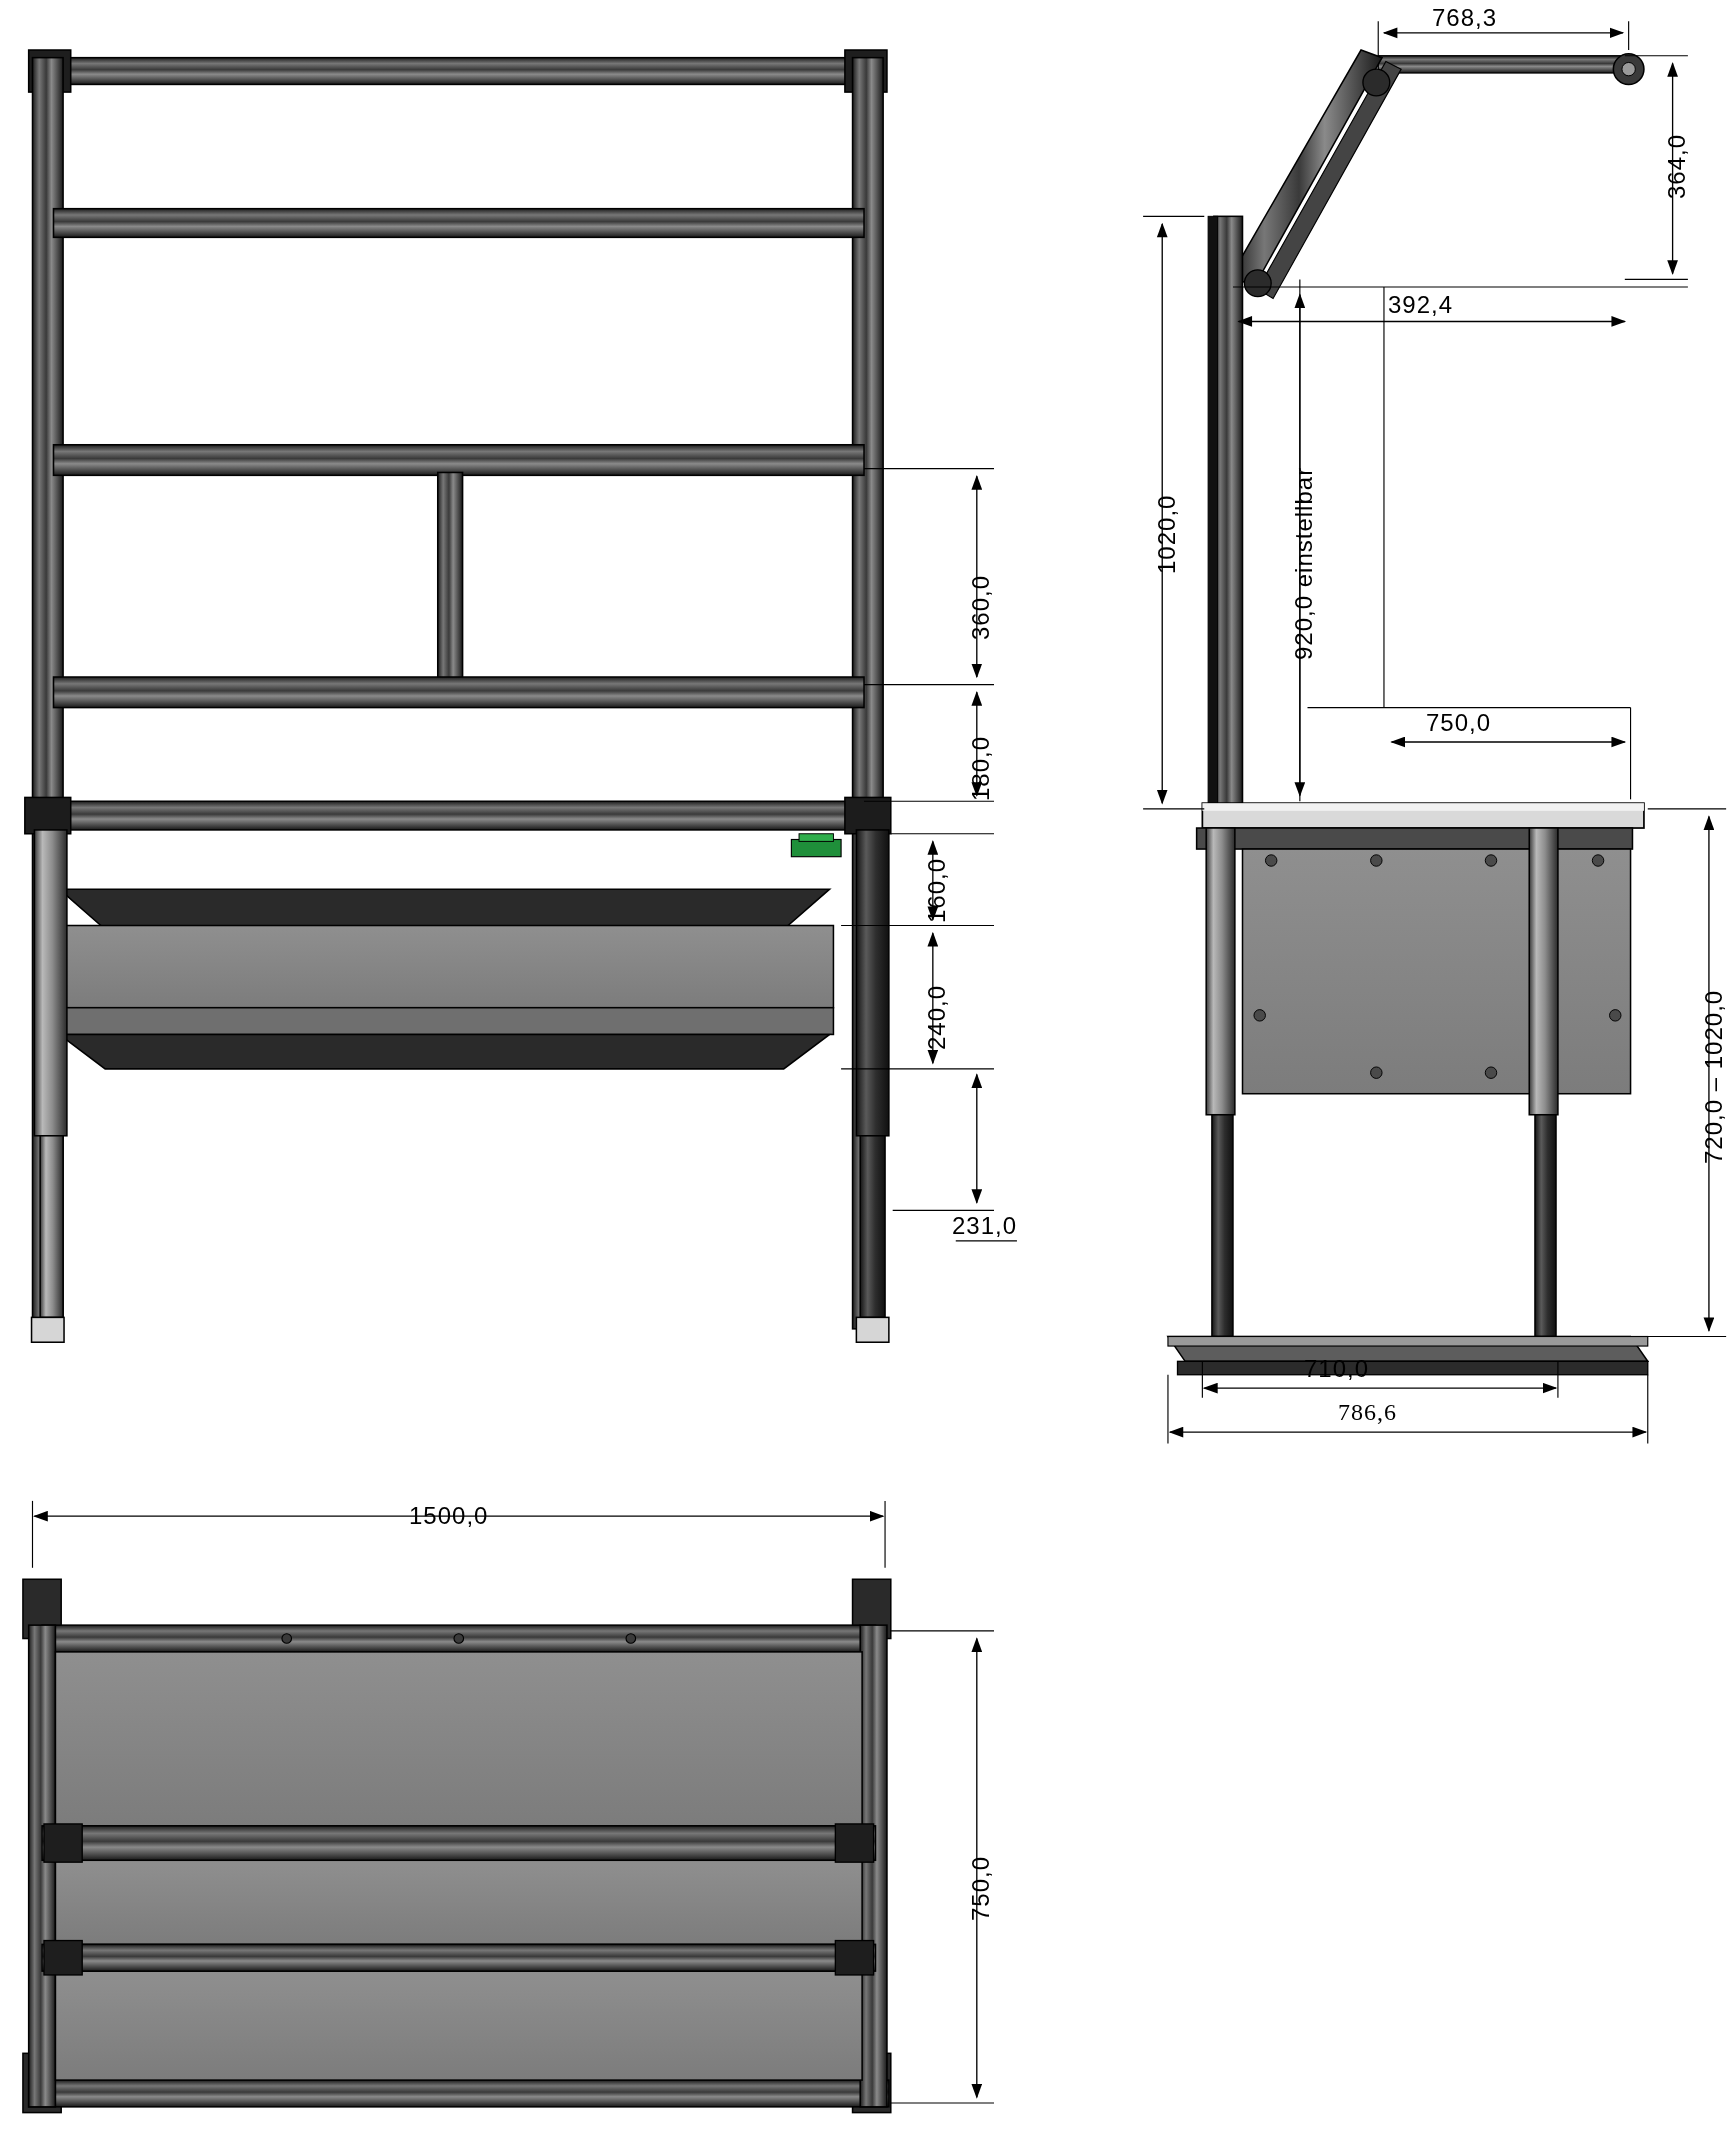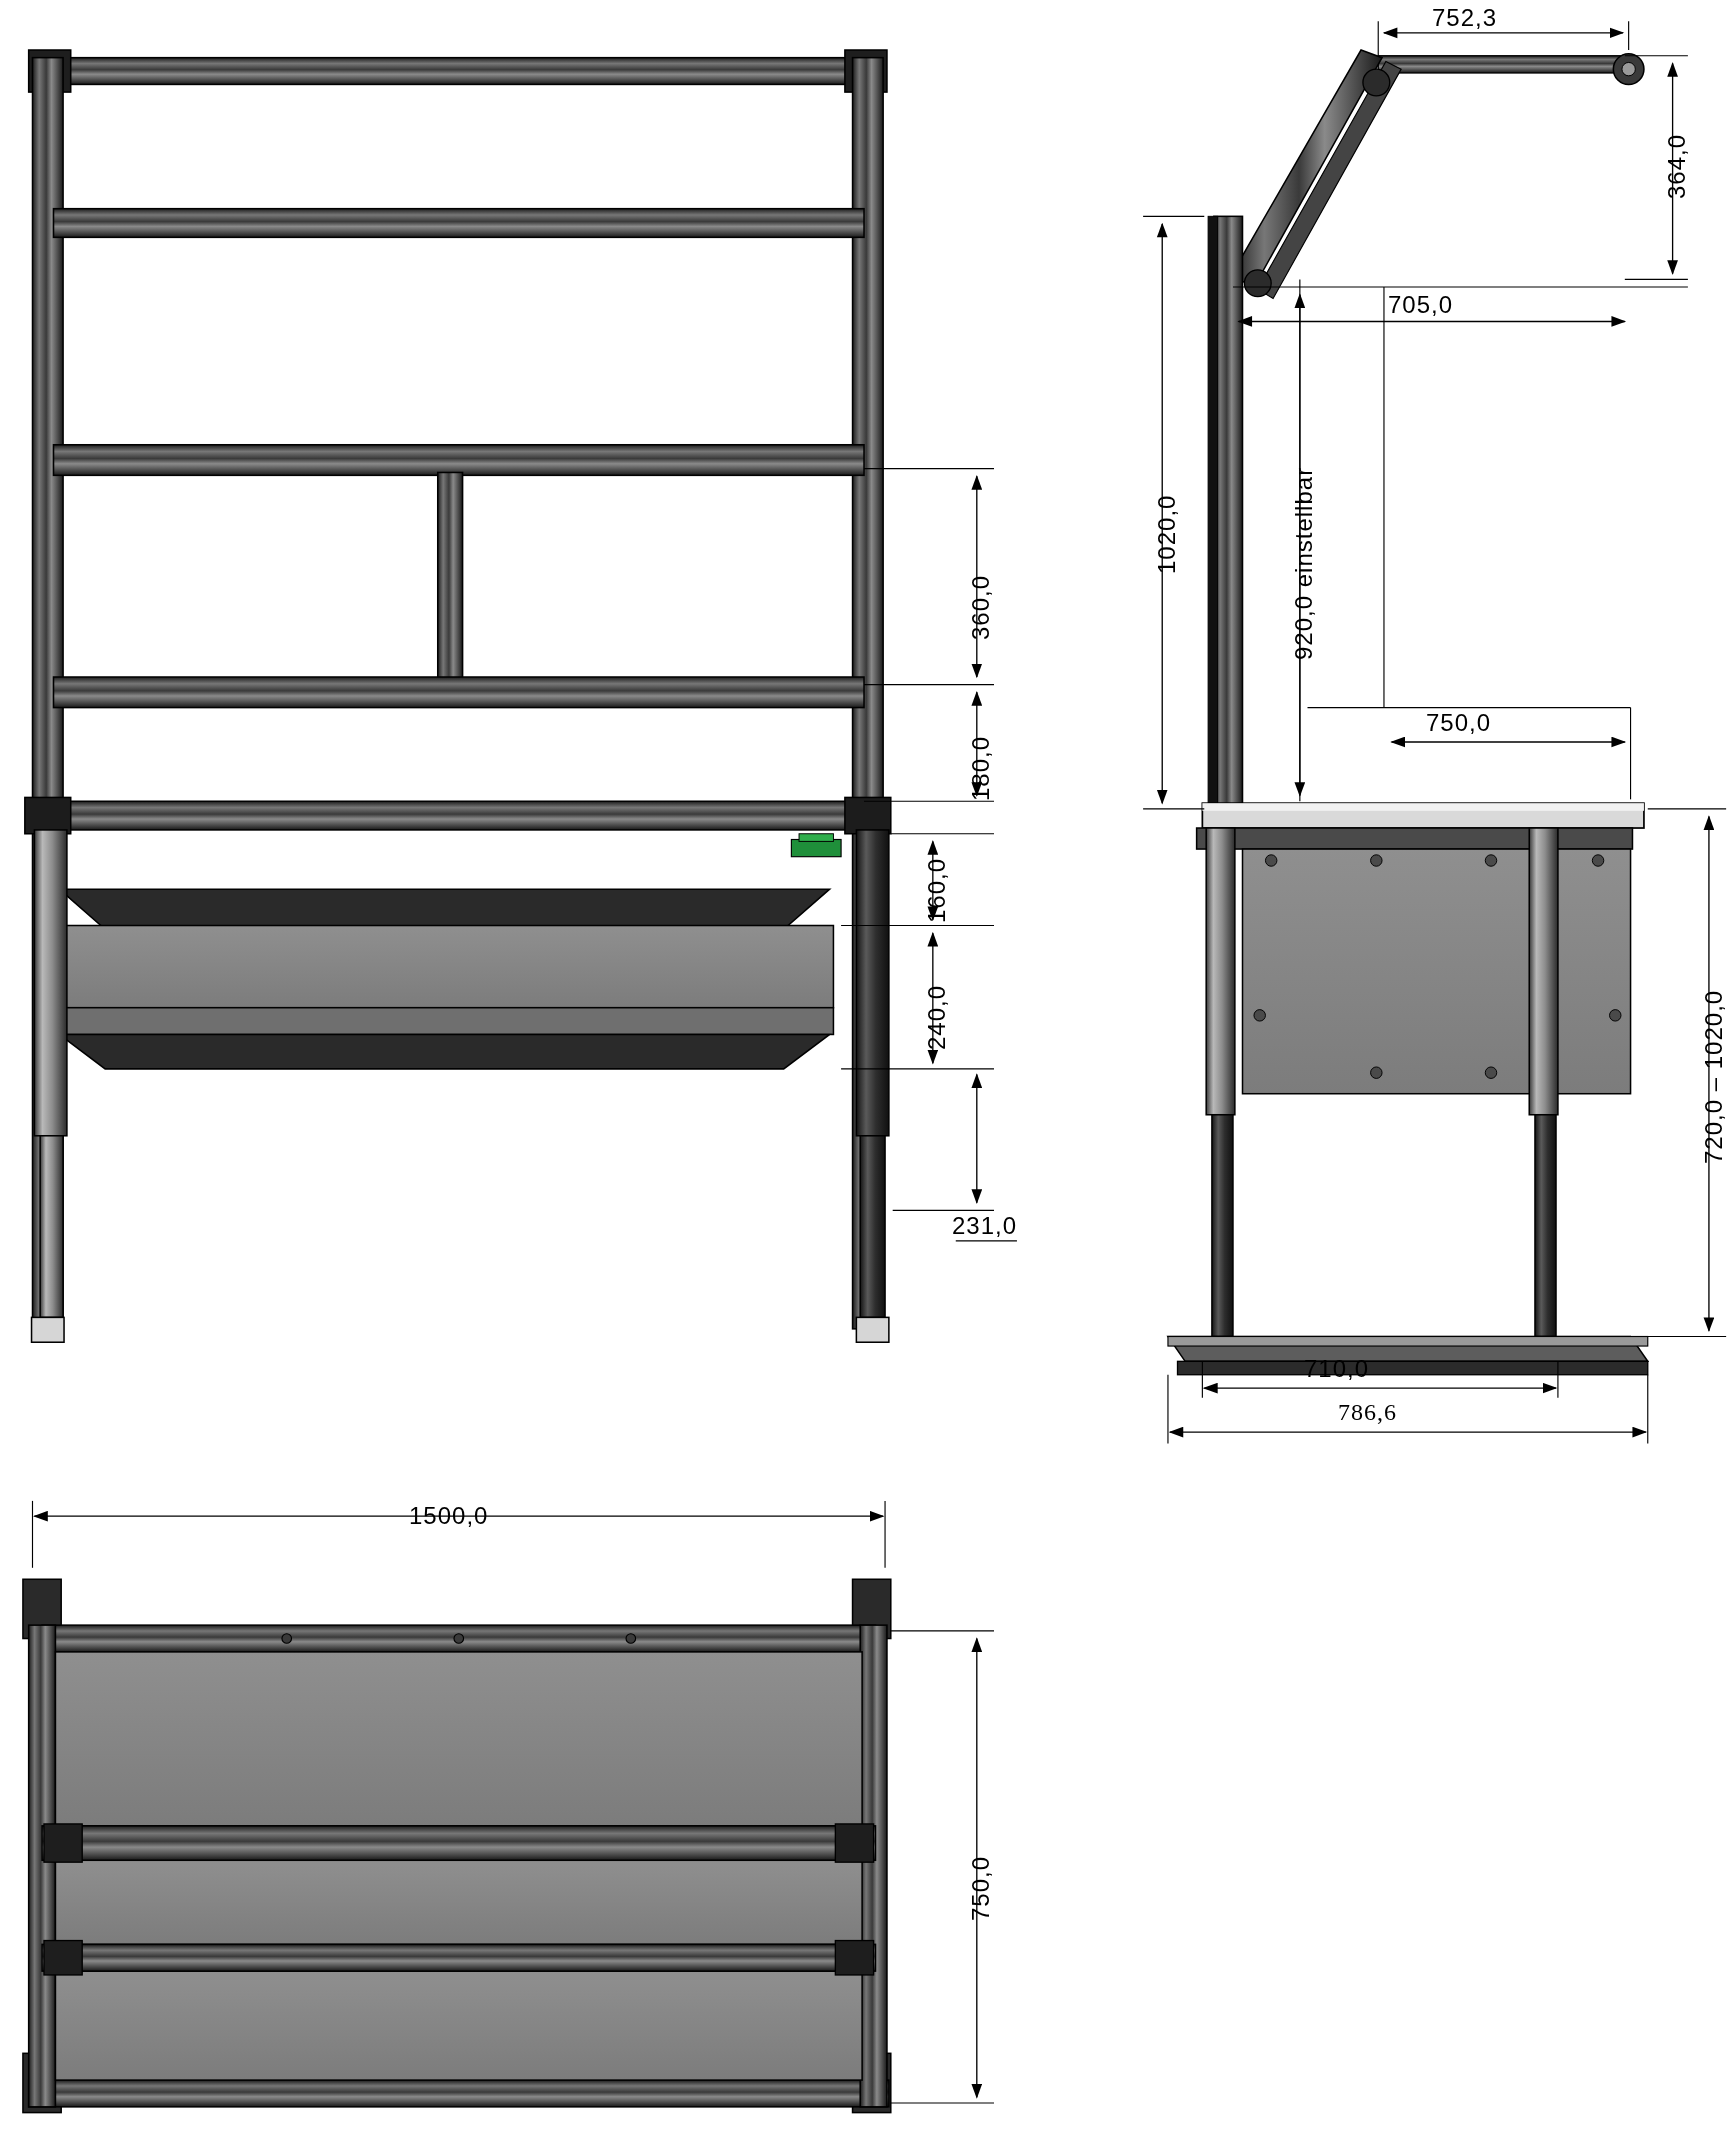--- a/index.html
+++ b/index.html
@@ -280,24 +280,24 @@
     <line x1="1022" y1="1714" x2="1022" y2="2194" stroke="#000" stroke-width="1.4" marker-start="url(#arrowS)" marker-end="url(#arrow)"></line>
   </g>
 </svg>
 
 <div class="dim-label vert" style="left:967px; top:640px;">360,0</div>
 <div class="dim-label vert" style="left:967px; top:801px;">180,0</div>
 <div class="dim-label vert" style="left:923px; top:923px;">160,0</div>
 <div class="dim-label vert" style="left:923px; top:1050px;">240,0</div>
 <div class="dim-label" style="left:952px; top:1212px;">231,0</div>
 
-<div class="dim-label" style="left:1432px; top:3.8px;">752,3</div>
+<div class="dim-label" style="left:1432px; top:3.8px;">768,3</div>
 <div class="dim-label vert" style="left:1663px; top:199px;">364,0</div>
 <div class="dim-label vert" style="left:1153px; top:574px;">1020,0</div>
-<div class="dim-label" style="left:1388px; top:291px;">705,0</div>
+<div class="dim-label" style="left:1388px; top:291px;">392,4</div>
 <div class="dim-label vert" style="left:1290px; top:660px;">920,0 einstellbar</div>
 <div class="dim-label" style="left:1426px; top:709px;">750,0</div>
 <div class="dim-label vert" style="left:1700px; top:1164px;">720,0 – 1020,0</div>
 <div class="dim-label" style="left:1304px; top:1355px;">710,0</div>
 <div class="dim-label" style="left:1338px; top:1399px;font-family:Liberation Serif, serif;">786,6</div>
 
 <div class="dim-label" style="left:409px; top:1478px;margin-top:24px;">1500,0</div>
 <div class="dim-label vert" style="left:967px; top:1921px;">750,0</div>
 
 </div>

